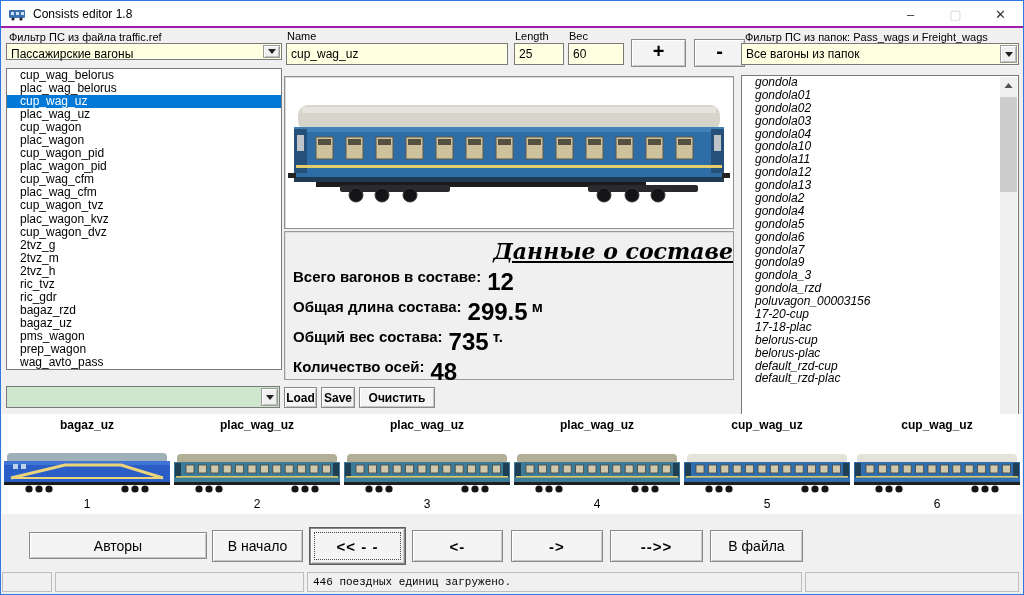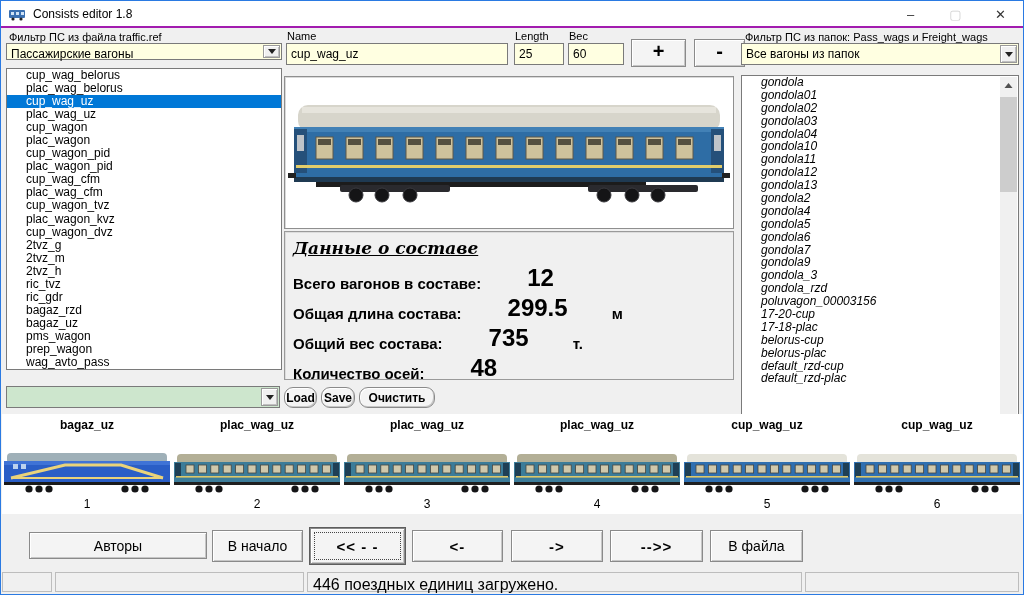--- a/index.html
+++ b/index.html
@@ -39,55 +39,55 @@
     background:#f0f0f0; border:1px solid #9a9a9a;
     box-shadow: inset 1px 1px 0 #ffffff, inset -1px -1px 0 #c0c0c0;
     display:flex; align-items:center; justify-content:center;
   }
   .combo .combo-btn svg { width:8px; height:5px; }
   .combo.green { background:#cde6cd; }
 
   .listbox {
     position:absolute; background:#ffffff; border:1px solid #7a7a7a; overflow:hidden;
   }
-  .list-item { font-size:12px; padding-left:19px; white-space:nowrap; color:#000; }
+  .list-item { font-size:12px; padding-left:13px; white-space:nowrap; color:#000; }
   #left-list .list-item { line-height:13.05px; height:13.05px; }
   #right-list .list-item { line-height:12.9px; height:12.9px; }
   .list-item.selected { background:#0078d7; color:#ffffff; }
 
   .win-btn {
     position:absolute; background:#f4f4f4; border:1px solid #8a8a8a;
     box-shadow: inset 1px 1px 0 #ffffff, inset -1px -1px 0 #c6c6c6;
     display:flex; align-items:center; justify-content:center;
     font-size:12px; color:#000; cursor:default; white-space:nowrap;
   }
-  .win-btn.bold { font-weight:bold;border-radius:9px; }
+  .win-btn.bold { font-weight:bold; }
   .win-btn.big-glyph { font-size:20px; font-weight:bold; padding-bottom:3px; }
   .win-btn.nav { font-size:14px; }
   .win-btn.arrows { font-size:15px; font-weight:bold; letter-spacing:1px; }
   .win-btn.focused { box-shadow:0 0 0 1px #5d5d5d, inset 1px 1px 0 #ffffff, inset -1px -1px 0 #c6c6c6; }
   .win-btn.focused::after { content:""; position:absolute; inset:3px; border:1px dotted #444; }
 
   
   .picture-box {
     position:absolute; left:283px; top:75px; width:450px; height:153px;
     background:#ffffff; border:1px solid #8f8f8f; box-shadow: inset 1px 1px 0 #d9d9d9;
   }
   .picture-box svg { position:absolute; left:3px; top:22px; width:442px; height:106px; }
 
   .info-box {
     position:absolute; left:283px; top:230px; width:450px; height:149px;
     background:#f0f0f0; border:1px solid #9a9a9a; box-shadow: inset 1px 1px 0 #dcdcdc;
     padding:6px 0 0 8px;
   }
   .info-title {
     font-family:"DejaVu Serif", serif; font-style:italic; font-weight:bold;
-    font-size:17px; text-decoration:underline; margin-bottom:4px;
-  }
-  .info-row { height:30px; display:flex; align-items:flex-end;gap:40px; }
+    font-size:22px; text-decoration:underline; margin-bottom:4px;text-align:right;
+  }
+  .info-row { height:30px; display:flex; align-items:flex-start; }
   .info-row .i-label { font-size:15px; font-weight:bold; }
   .info-row .i-value { font-size:24px; font-weight:bold; margin-left:6px; }
   .info-row .i-unit  { font-size:15px; font-weight:bold; margin-left:4px; }
 
   
   .vscroll { position:absolute; top:1px; right:1px; bottom:1px; width:17px; background:#f0f0f0; }
   .vs-arrow { position:absolute; left:0; width:17px; height:17px; display:flex; align-items:center; justify-content:center; color:#505050; }
   .vs-arrow svg { width:9px; height:5px; }
   .vs-up { top:0; } .vs-down { bottom:0; }
   .vs-thumb { position:absolute; left:0; top:20px; width:17px; height:95px; background:#cdcdcd; }
@@ -99,21 +99,21 @@
   }
   .wagon-cell { width:170px; height:100px; position:relative; }
   .wagon-label { position:absolute; top:4px; left:0; right:0; text-align:center; font-size:12px; font-weight:bold; }
   .wagon-img { position:absolute; top:34px; left:1px; width:168px; height:48px; }
   .wagon-img svg { width:100%; height:100%; }
   .wagon-num { position:absolute; bottom:3px; left:0; right:0; text-align:center; font-size:12px; }
 
   
   .statusbar { position:absolute; left:0; top:571px; width:1022px; height:21px; }
   .sb-panel { position:absolute; top:0; height:20px; background:#f0f0f0; border:1px solid #bdbdbd; }
-  .sb-panel .sb-text { font-size:16px; padding:3px 0 0 5px; white-space:nowrap; overflow:hidden; }
+  .sb-panel .sb-text { font-size:11px; padding:3px 0 0 5px; white-space:nowrap; overflow:hidden;font-family:Liberation Mono, monospace; }
 </style>
 </head>
 <body>
 
 <div class="window">
 
   <div class="titlebar">
     <svg class="app-icon" viewBox="0 0 17 14">
       <rect x="0" y="3" width="16" height="8" rx="1" fill="#3a6fb0"></rect>
       <rect x="2" y="5" width="3" height="3" fill="#cfe2f5"></rect>

